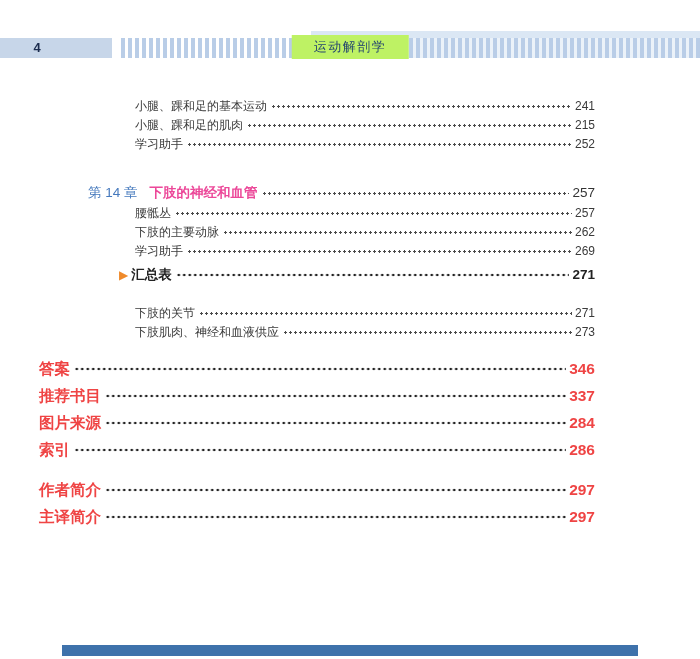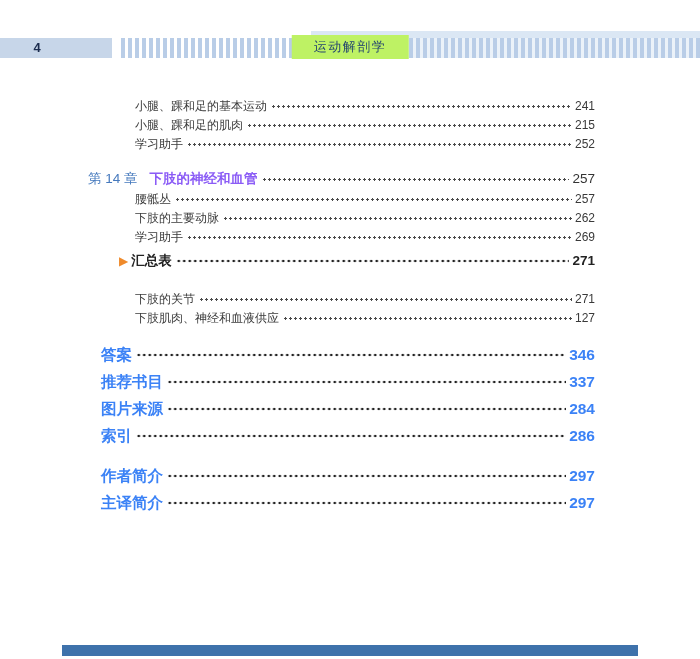--- a/index.html
+++ b/index.html
@@ -41,36 +41,36 @@
     flex:1 1 auto; align-self:center; height:7px; margin:0 3px 0 4px; min-width:20px;
     background:radial-gradient(circle, #4a4a4a 1px, transparent 1.4px) left center / 5px 7px repeat-x;
   }
   .bold-leader .leader, .row.boldrow .leader {
     height:8px;
     background:radial-gradient(circle, #222222 1.2px, transparent 1.6px) left center / 5.5px 8px repeat-x;
   }
 
   .sub { padding-left:135px; height:19px; line-height:19px; font-size:12px; }
 
-  .chapter-row { padding-left:88px; height:22px; line-height:22px; margin-top:14px; font-size:13.5px; }
+  .chapter-row { padding-left:88px; height:22px; line-height:22px; margin-top:28px; font-size:13.5px; }
   .chapter-num { color:#4579bd; margin-right:12px; }
-  .chapter-title { font-weight:bold; color:#8b5cf6;text-align:center; }
+  .chapter-title { font-weight:bold; color:#ec4899;text-align:center; }
   .chapter-row .pagenum { color:#333333; }
 
   .g2 { margin-top:0; }
 
   .summary-row { padding-left:119px; height:22px; line-height:22px; margin-top:3px;
                  font-size:13.5px; font-weight:bold; color:#222222; }
   .arrow { color:#ef8a2b; font-size:12px; margin-right:3px; align-self:center; }
 
   .g3 { margin-top:18px; }
 
   .back { margin-top:13px; }
-  .back .row { padding-left:101px; height:27px; line-height:27px; font-size:15.5px;
-               font-weight:bold; color:#3b82f6; }
+  .back .row { padding-left:39px; height:27px; line-height:27px; font-size:15.5px;
+               font-weight:bold; color:#ef4444; }
   .bio { }
 
   
   .footer-bar { position:absolute; left:62px; top:645px; width:576px; height:11px; background:#3e72ab; }
 </style>
 </head>
 <body>
 
 <div class="page">
 
@@ -146,21 +146,21 @@
 
         <div class="row sub">
           <span class="label">下肢的关节</span>
           <span class="leader"></span>
           <span class="pagenum">271</span>
         </div>
 
         <div class="row sub">
           <span class="label">下肢肌肉、神经和血液供应</span>
           <span class="leader"></span>
-          <span class="pagenum">127</span>
+          <span class="pagenum">273</span>
         </div>
       </div>
 
     <div class="group back">
 
         <div class="row boldrow">
           <span class="label">答案</span>
           <span class="leader"></span>
           <span class="pagenum">346</span>
         </div>

